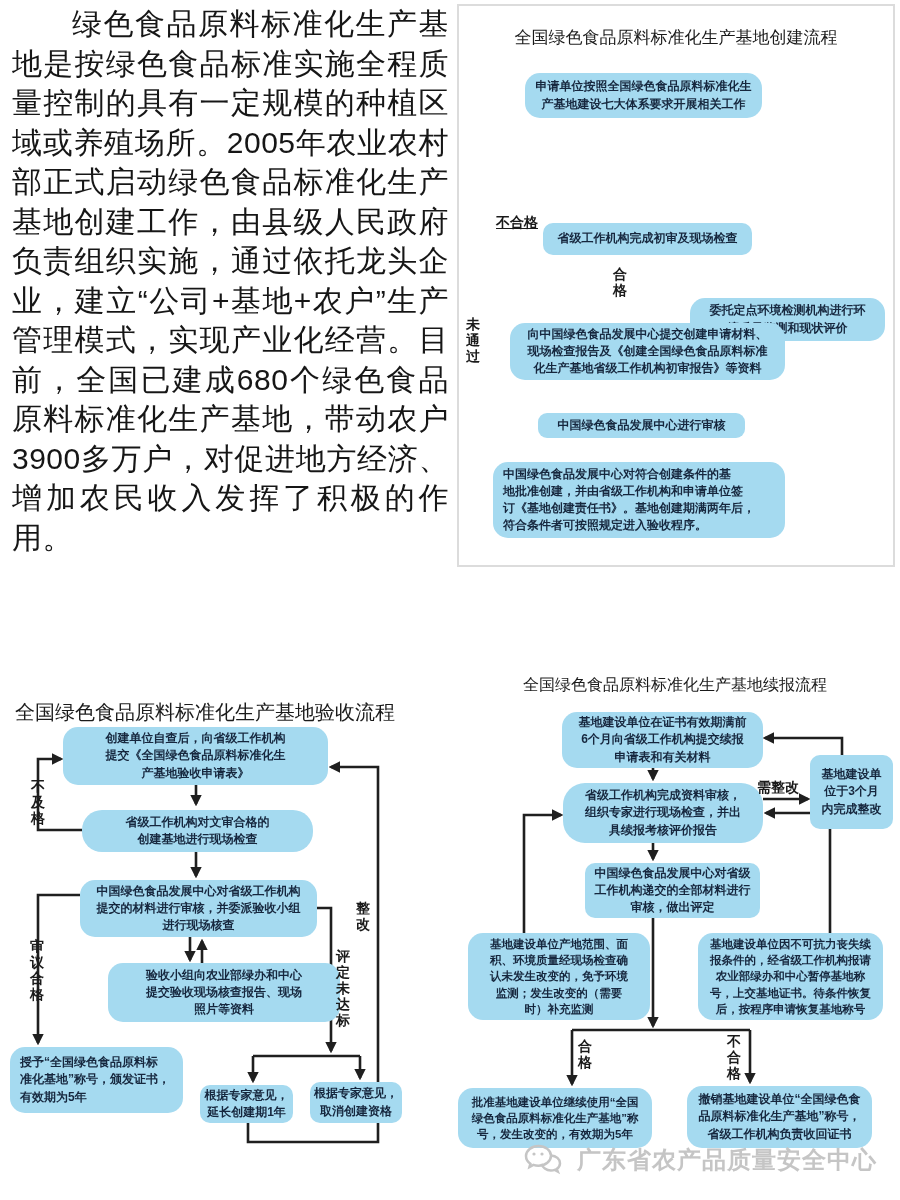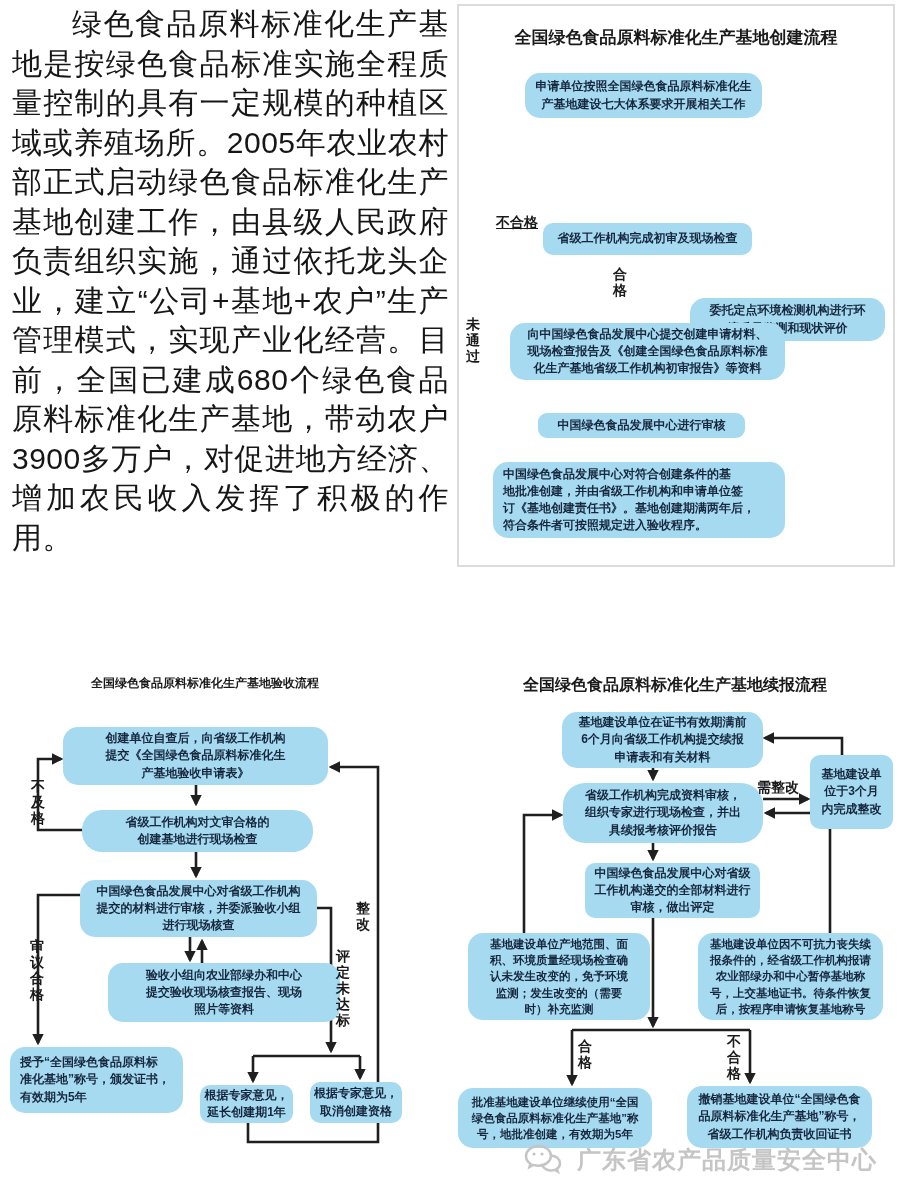--- a/index.html
+++ b/index.html
@@ -13,21 +13,21 @@
     text-align:justify;text-indent:2em;font-weight:500;letter-spacing:0.5px;
   }
   .panel{
     position:absolute;left:457px;top:4px;width:438px;height:563px;
     border:2px solid var(--panel-border);box-sizing:border-box;background:#fff;
   }
   svg.arrows{position:absolute;left:0;top:0;width:900px;height:1200px;}
   svg.arrows path.ln{fill:none;stroke:var(--arrow);stroke-width:2.6;}
   #ah path{fill:var(--arrow);stroke:none;}
   .chart-title{
-    position:absolute;font-weight:bold;color:#1a1a1a;font-size:17px;
+    position:absolute;font-weight:normal;color:#1a1a1a;font-size:17px;
     text-align:center;white-space:nowrap;
   }
   .fbox{
     position:absolute;background:var(--box-fill);color:var(--box-text);
     border-radius:15px;display:flex;align-items:center;justify-content:center;
     text-align:center;white-space:pre-line;font-weight:bold;font-size:12px;
     line-height:1.42;padding:2px 4px;box-sizing:border-box;
   }
   .fbox.la{text-align:left;justify-content:flex-start;padding-left:10px;}
   .fbox.fs11{font-size:11.5px;}
@@ -111,21 +111,21 @@
 订《基地创建责任书》。基地创建期满两年后，
 符合条件者可按照规定进入验收程序。</div>
 
   <div class="flabel" style="left:496px;top:214px;text-decoration:underline;">不合格</div>
   <div class="flabel" style="left:613px;top:266px;">合
 格</div>
   <div class="flabel" style="left:466px;top:316px;">未
 通
 过</div>
 
-  <div class="chart-title" style="left:0px;top:675px;width:410px;font-size:12px;">全国绿色食品原料标准化生产基地验收流程</div>
+  <div class="chart-title" style="left:0px;top:699px;width:410px;font-size:20px;">全国绿色食品原料标准化生产基地验收流程</div>
 
   <div class="fbox" style="left:63px;top:727px;width:265px;height:58px;">创建单位自查后，向省级工作机构
 提交《全国绿色食品原料标准化生
 产基地验收申请表》</div>
   <div class="fbox" style="left:82px;top:810px;width:231px;height:42px;border-radius:20px;">省级工作机构对文审合格的
 创建基地进行现场检查</div>
   <div class="fbox" style="left:80px;top:880px;width:237px;height:57px;">中国绿色食品发展中心对省级工作机构
 提交的材料进行审核，并委派验收小组
 进行现场核查</div>
   <div class="fbox" style="left:108px;top:963px;width:232px;height:59px;">验收小组向农业部绿办和中心
@@ -173,21 +173,21 @@
 认未发生改变的，免予环境
 监测；发生改变的（需要
 时）补充监测</div>
   <div class="fbox fs11" style="left:698px;top:933px;width:185px;height:87px;">基地建设单位因不可抗力丧失续
 报条件的，经省级工作机构报请
 农业部绿办和中心暂停基地称
 号，上交基地证书。待条件恢复
 后，按程序申请恢复基地称号</div>
   <div class="fbox fs11" style="left:458px;top:1088px;width:194px;height:60px;">批准基地建设单位继续使用“全国
 绿色食品原料标准化生产基地”称
-号，地批准创建，有效期为5年</div>
+号，发生改变的，有效期为5年</div>
   <div class="fbox" style="left:687px;top:1086px;width:185px;height:62px;">撤销基地建设单位“全国绿色食
 品原料标准化生产基地”称号，
 省级工作机构负责收回证书</div>
 
   <div class="flabel" style="left:757px;top:779px;">需整改</div>
   <div class="flabel" style="left:578px;top:1038px;">合
 格</div>
   <div class="flabel" style="left:727px;top:1033px;">不
 合
 格</div>

